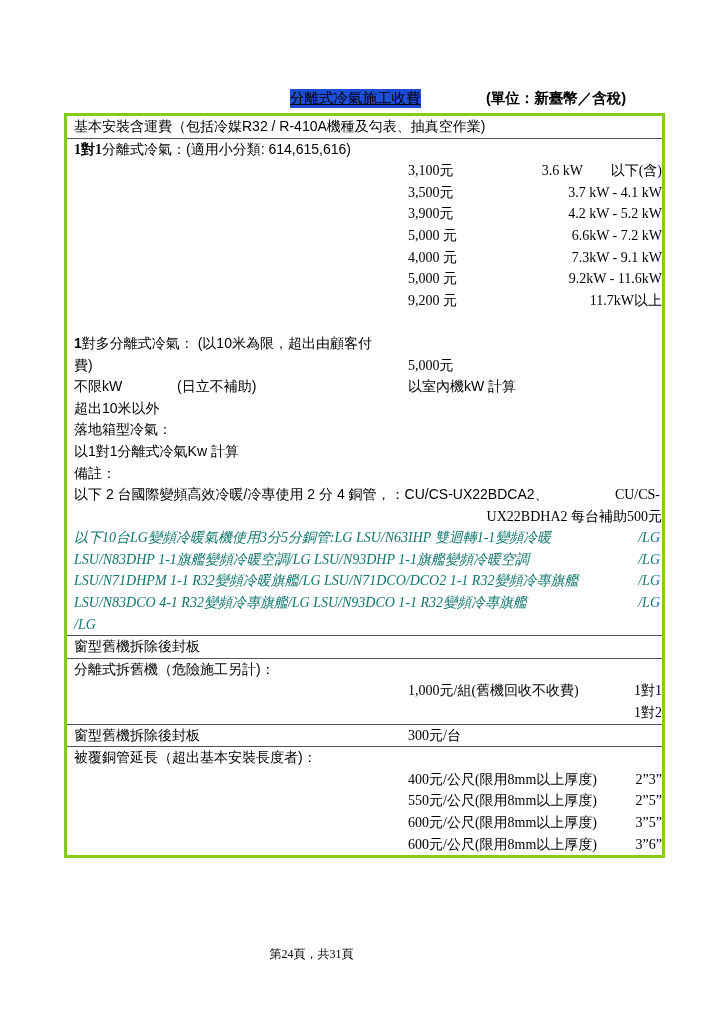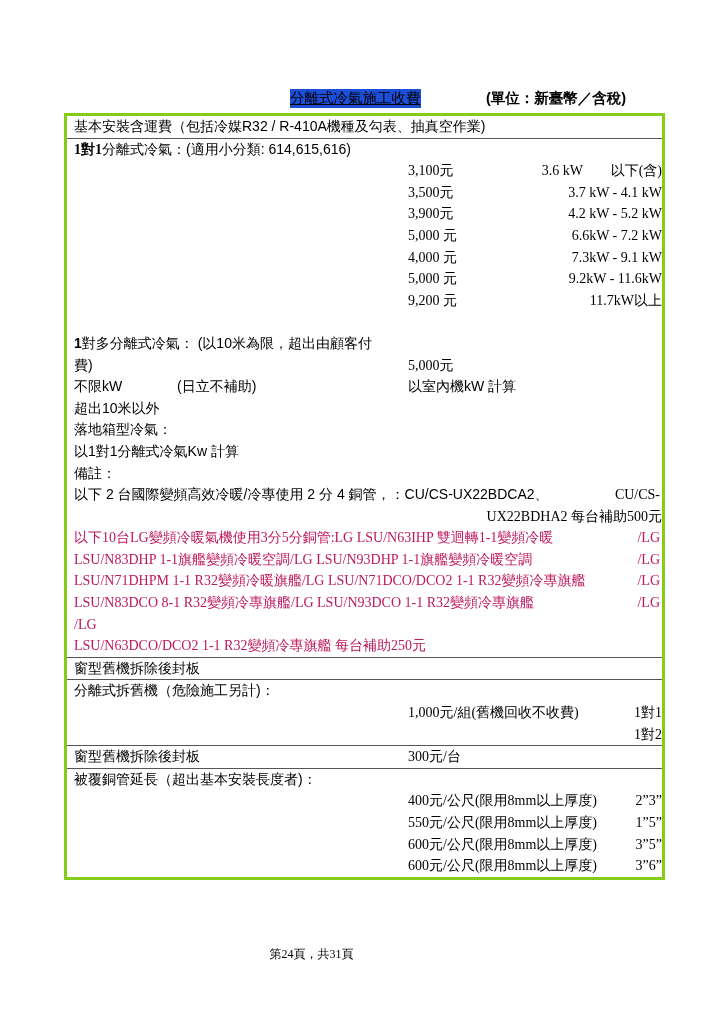--- a/index.html
+++ b/index.html
@@ -62,43 +62,39 @@
     </div>
     <div class="line sans">超出10米以外</div>
     <div class="line sans">落地箱型冷氣：</div>
     <div class="line sans">以1對1分離式冷氣Kw 計算</div>
     <div class="line sans">備註：</div>
     <div class="line justify-line sans">
       <span>以下 2 台國際變頻高效冷暖/冷專使用 2 分 4 銅管，：CU/CS-UX22BDCA2、</span>
       <span class="serif">CU/CS-</span>
     </div>
     <div class="line serif">UX22BDHA2 每台補助500元</div>
-    <div id="lg-lines" class="red serif" style="color: #be185d;">
+    <div id="lg-lines" class="red serif" style="color: #0f766e; font-style: italic;">
         <div class="line justify-line">
           <span>以下10台LG變頻冷暖氣機使用3分5分銅管:LG LSU/N63IHP 雙迴轉1-1變頻冷暖</span>
           <span>/LG</span>
         </div>
         <div class="line justify-line">
           <span>LSU/N83DHP 1-1旗艦變頻冷暖空調/LG LSU/N93DHP 1-1旗艦變頻冷暖空調</span>
           <span>/LG</span>
         </div>
         <div class="line justify-line">
           <span>LSU/N71DHPM 1-1 R32變頻冷暖旗艦/LG LSU/N71DCO/DCO2 1-1 R32變頻冷專旗艦</span>
           <span>/LG</span>
         </div>
         <div class="line justify-line">
-          <span>LSU/N83DCO 8-1 R32變頻冷專旗艦/LG LSU/N93DCO 1-1 R32變頻冷專旗艦</span>
+          <span>LSU/N83DCO 4-1 R32變頻冷專旗艦/LG LSU/N93DCO 1-1 R32變頻冷專旗艦</span>
           <span>/LG</span>
         </div>
         <div class="line justify-line">
           <span>/LG</span>
-        </div>
-        <div class="line justify-line">
-          <span>LSU/N63DCO/DCO2 1-1 R32變頻冷專旗艦 每台補助250元</span>
-          <span></span>
         </div>
       </div>
   </div>
 
   <div class="sec sans">
     <div class="line">窗型舊機拆除後封板</div>
   </div>
 
   <div class="sec">
     <div class="line sans">分離式拆舊機（危險施工另計)：</div>
@@ -112,20 +108,20 @@
     <div class="line">
       <span class="sans">窗型舊機拆除後封板</span>
       <span class="col2 serif">300元/台</span>
     </div>
   </div>
 
   <div class="sec">
     <div class="line sans">被覆銅管延長（超出基本安裝長度者)：</div>
     <div id="pipe-rows">
         <div class="line serif"><span>2”3”</span><span class="col2">400元/公尺(限用8mm以上厚度)</span></div>
-        <div class="line serif"><span>1”5”</span><span class="col2">550元/公尺(限用8mm以上厚度)</span></div>
+        <div class="line serif"><span>2”5”</span><span class="col2">550元/公尺(限用8mm以上厚度)</span></div>
         <div class="line serif"><span>3”5”</span><span class="col2">600元/公尺(限用8mm以上厚度)</span></div>
         <div class="line serif"><span>3”6”</span><span class="col2">600元/公尺(限用8mm以上厚度)</span></div>
       </div>
   </div>
 </div>
 
 <div id="footer" class="serif">第24頁，共31頁</div>
 
 </body></html>

